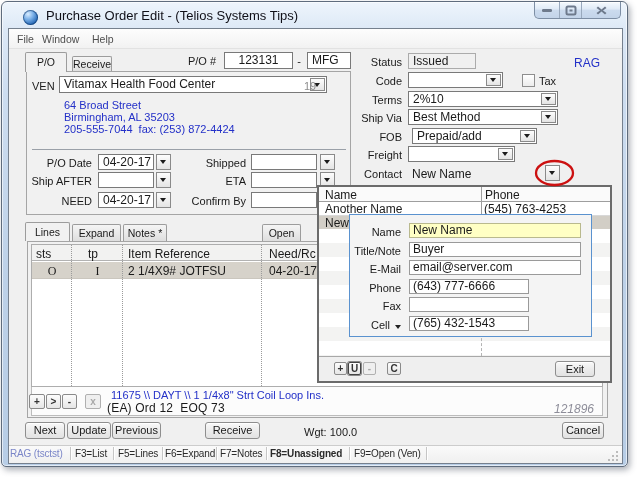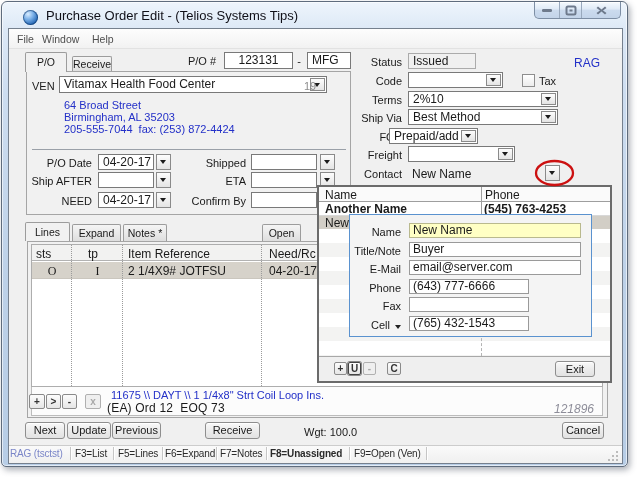--- a/index.html
+++ b/index.html
@@ -179,21 +179,21 @@
     <span class="combo-in"></span>
   </div>
 
   <div class="lbl" style="left:330px; top:110px; width:70px;">Ship Via</div>
   <div class="field" style="left:406px; top:107px; width:150px; height:16px;">
     <span>Best Method</span>
     <span class="combo-in"></span>
   </div>
 
   <div class="lbl" style="left:330px; top:129px; width:70px;">FOB</div>
-  <div class="field" style="left:387px; top:126px; width:89px; height:16px;">
+  <div class="field" style="left:410px; top:126px; width:125px; height:16px;">
     <span>Prepaid/add</span>
     <span class="combo-in"></span>
   </div>
 
   <div class="lbl" style="left:330px; top:147px; width:70px;">Freight</div>
   <div class="field" style="left:406px; top:144px; width:107px; height:16px;">
     <span></span>
     <span class="combo-in"></span>
   </div>
 
@@ -236,21 +236,21 @@
   <div class="smallbtn disabled" style="left:83px; top:392px; width:16px; height:15px; line-height:13px; z-index:4;">x</div>
   <div class="abs blue" style="left:109px; top:387px; font-size:11px; z-index:4;">11675 \\ DAYT \\ 1 1/4x8" Strt Coil Loop Ins.</div>
   <div class="abs pre" style="left:105px; top:399px; font-size:12px; letter-spacing:0.2px; z-index:4;">(EA) Ord 12  EOQ 73</div>
   <div class="abs" style="left:500px; top:400px; width:92px; text-align:right; font-size:12px; font-style:italic; color:#8d8d99; z-index:4;">121896</div>
 
   <div class="abs popup">
     <div class="abs" style="left:0; top:0; width:100%; height:15px; background:#fafafa; border-bottom:1px solid #9e9e9e;"></div>
     <div class="abs" style="left:6px; top:1px; font-size:12px;">Name</div>
     <div class="abs" style="left:166px; top:1px; font-size:12px;">Phone</div>
 
-    <div class="abs" style="left:0; top:15px; width:100%; height:14px; border-bottom:1px solid #d8d8d8;font-weight:bold;">
+    <div class="abs" style="left:0; top:15px; width:100%; height:14px; border-bottom:1px solid #d8d8d8;">
       <span class="abs" style="left:6px; top:0; font-size:12px;">Another Name</span>
       <span class="abs" style="left:165px; top:0; font-size:12px;">(545) 763-4253</span>
     </div>
     <div class="abs" style="left:0; top:29px; width:100%; height:13px; background:#d2cec6;">
       <span class="abs" style="left:6px; top:0; font-size:12px;">New Name</span>
     </div>
 
     <div class="popup-stripes"></div>
     <div class="abs" style="left:162px; top:0px; width:0; height:42px; border-left:1px solid #9e9e9e;"></div>
     <div class="abs" style="left:162px; top:42px; width:0; height:127px; border-left:1px dashed #b4b4b4;"></div>

